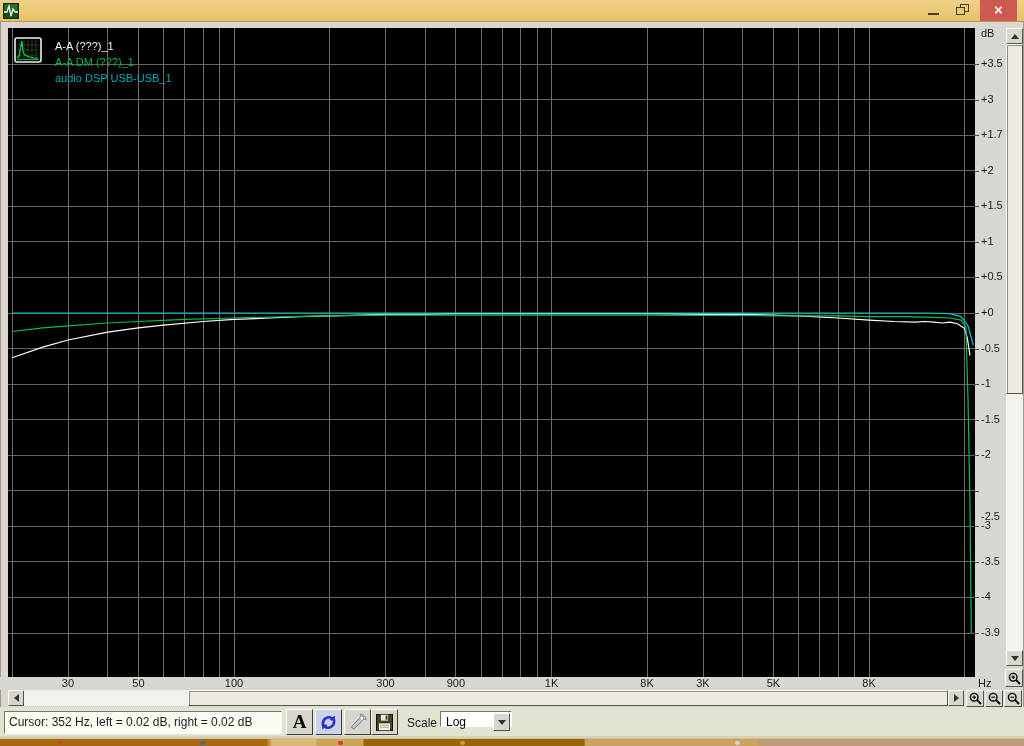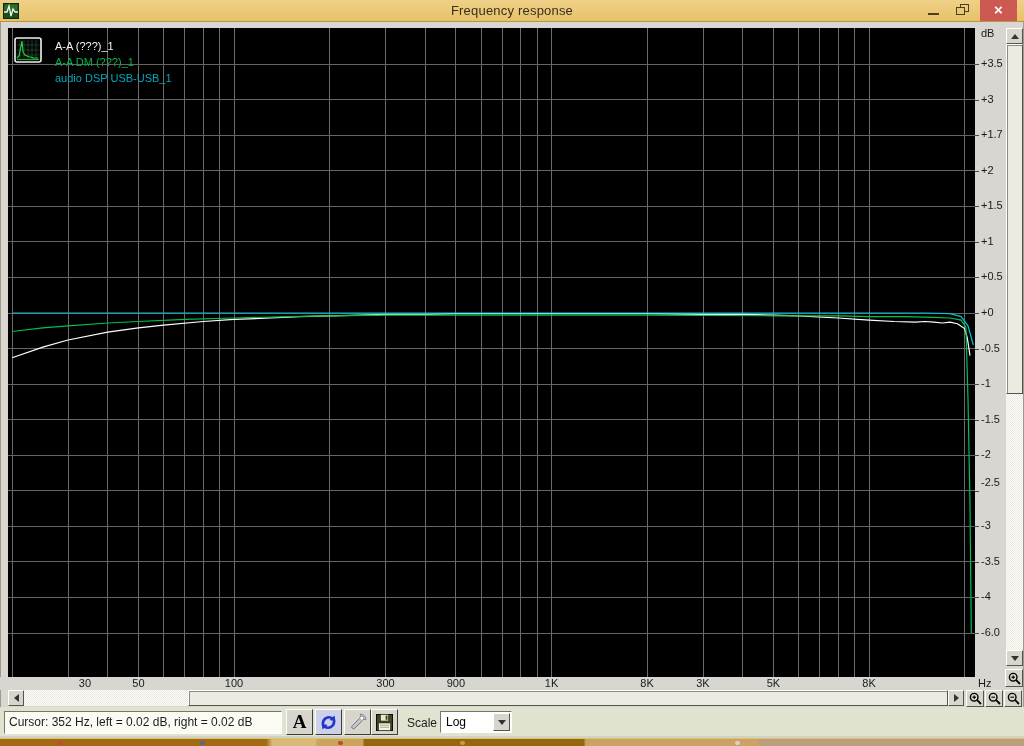--- a/index.html
+++ b/index.html
@@ -60,39 +60,38 @@
 
   
   #toolbar-strip { left:0; top:707px; width:1024px; height:29px; background:#dfe3cf; }
   #status-box { left:4px; top:711px; width:278px; height:23px; background:#fbfbf4; border:1px solid #fff; border-top-color:#767668; border-left-color:#767668; font-size:12px; color:#1c1c1c; line-height:21px; padding-left:4px; white-space:nowrap; overflow:hidden; }
   .tbtn { position:absolute; top:709px; width:27px; height:26px; background:#d8d5cc; border:1px solid #3f3e38; border-top-color:#fdfdf8; border-left-color:#fdfdf8; display:flex; align-items:center; justify-content:center; }
   #font-btn { left:286px; font-family:"Liberation Serif", serif; font-size:19px; font-weight:bold; color:#000; }
   #refresh-btn { left:315px; background:#ccd0e8; }
   #wrench-btn { left:344px; }
   #save-btn { left:371px; }
   #scale-label { left:407px; top:716px; font-size:12px; color:#1c1c1c; }
-  #scale-combo { left:440px; top:711px; width:72px; height:22px; background:#fff; border:1px solid #fff; border-top-color:#767668; border-left-color:#767668; }
+  #scale-combo { left:440px; top:711px; width:72px; height:16px; background:#fff; border:1px solid #fff; border-top-color:#767668; border-left-color:#767668; }
   #scale-value { position:absolute; left:5px; top:3px; font-size:12px; color:#000; }
   #combo-arrow-btn { position:absolute; right:1px; top:1px; width:17px; height:18px; background:#d8d5cd; border:1px solid #55554c; border-top-color:#fff; border-left-color:#fff; display:flex; align-items:center; justify-content:center; }
 
   
   #desktop-strip { left:0; top:736px; width:1024px; height:2px; background:#cfd3bf; }
   #taskbar { left:0; top:738px; width:1024px; height:8px; background:linear-gradient(90deg,#a26a12 0 26%, #a26a12 26%, #d9b977 26.6% 30.8%, #caa35c 31% 35.4%, #96660f 35.6% 57%, #c9a264 57.2% 74%, #b99e79 74.2% 100%); border-top:1px solid #e2c07a; }
   .tb-dot { position:absolute; top:2px; width:5px; height:4px; border-radius:2px; opacity:.8; }
 </style>
 </head>
 <body>
 
 <div id="titlebar" class="abs">
   <svg id="app-icon" class="abs" viewBox="0 0 16 16">
     <rect x="0.5" y="0.5" width="15" height="15" fill="#1d4d1d" stroke="#0a2a0a"></rect>
     <rect x="1.5" y="1.5" width="13" height="6" fill="#2e6b2e"></rect>
     <polyline points="1,9 4,9 6,3 8,13 10,6 12,9 15,9" fill="none" stroke="#eaffea" stroke-width="1.3"></polyline>
   </svg>
-  <div id="window-title" class="abs">Frequency response</div>
   <div id="min-btn" class="abs">
     <div id="min-glyph" class="abs"></div>
   </div>
   <div id="restore-btn" class="abs">
     <div class="restore-back abs"></div>
     <div class="restore-front abs"></div>
   </div>
   <div id="close-btn" class="abs">×</div>
 </div>
 
@@ -191,37 +190,37 @@
       <span class="ylab" style="top: 283px;">+0</span>
       <div class="ytick" style="top: 290px;"></div>
       <span class="ylab" style="top: 318.55px;">-0.5</span>
       <div class="ytick" style="top: 325.55px;"></div>
       <span class="ylab" style="top: 354.1px;">-1</span>
       <div class="ytick" style="top: 361.1px;"></div>
       <span class="ylab" style="top: 389.65px;">-1.5</span>
       <div class="ytick" style="top: 396.65px;"></div>
       <span class="ylab" style="top: 425.2px;">-2</span>
       <div class="ytick" style="top: 432.2px;"></div>
-      <span class="ylab" style="top: 453px;">-2.5</span>
+      <span class="ylab" style="top: 487px;">-2.5</span>
       <div class="ytick" style="top: 467.75px;"></div>
       <span class="ylab" style="top: 496.3px;">-3</span>
       <div class="ytick" style="top: 503.3px;"></div>
       <span class="ylab" style="top: 531.85px;">-3.5</span>
       <div class="ytick" style="top: 538.85px;"></div>
       <span class="ylab" style="top: 567.4px;">-4</span>
       <div class="ytick" style="top: 574.4px;"></div>
-      <span class="ylab" style="top: 602.95px;">-6.0</span>
+      <span class="ylab" style="top: 602.95px;">-3.9</span>
       <div class="ytick" style="top: 609.95px;"></div>
     </div>
 </div>
 
 <div id="x-strip" class="abs">
   <span id="hz-label" class="abs">Hz</span>
   <div id="x-labels">
-      <span class="xlab" style="left: 67.986px; margin-left: 17px;">30</span>
+      <span class="xlab" style="left: 67.986px;">30</span>
       <span class="xlab" style="left: 138.423px;">50</span>
       <span class="xlab" style="left: 234px;">100</span>
       <span class="xlab" style="left: 329.577px; margin-top: 30px;">200</span>
       <span class="xlab" style="left: 385.486px;">300</span>
       <span class="xlab" style="left: 455.923px;">900</span>
       <span class="xlab" style="left: 551.5px;">1K</span>
       <span class="xlab" style="left: 647.077px;">8K</span>
       <span class="xlab" style="left: 702.986px;">3K</span>
       <span class="xlab" style="left: 773.423px;">5K</span>
       <span class="xlab" style="left: 869px;">8K</span>

